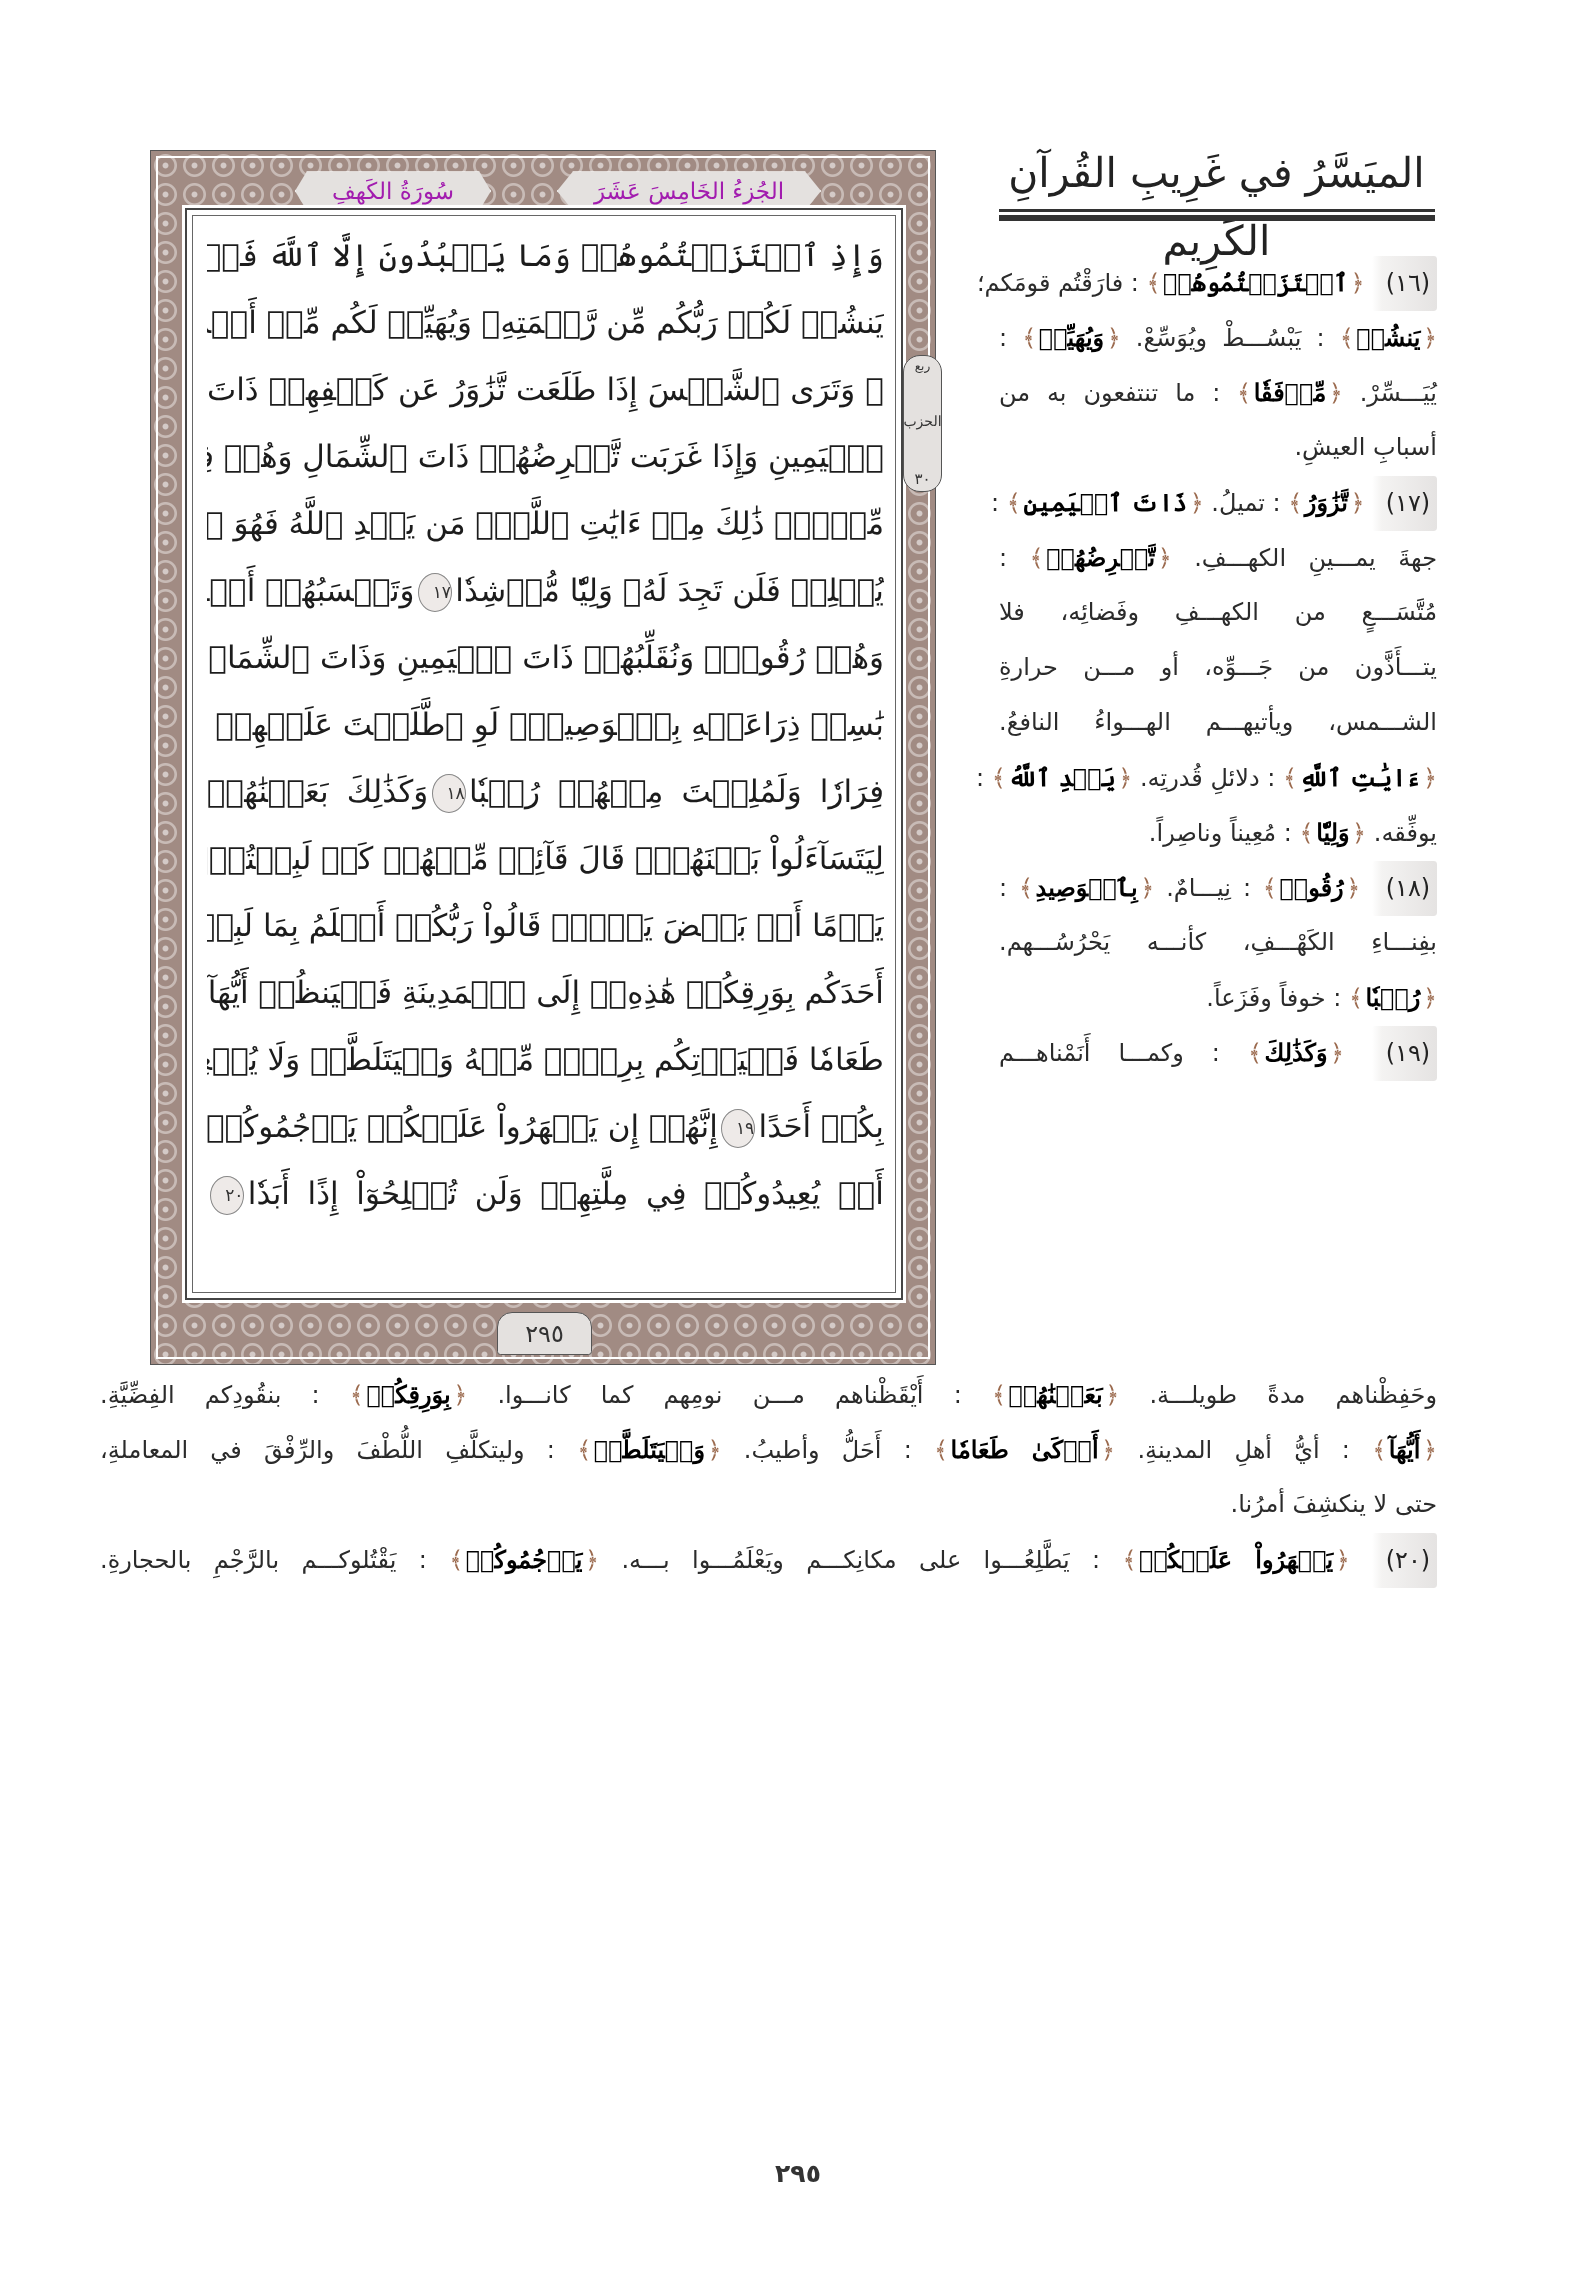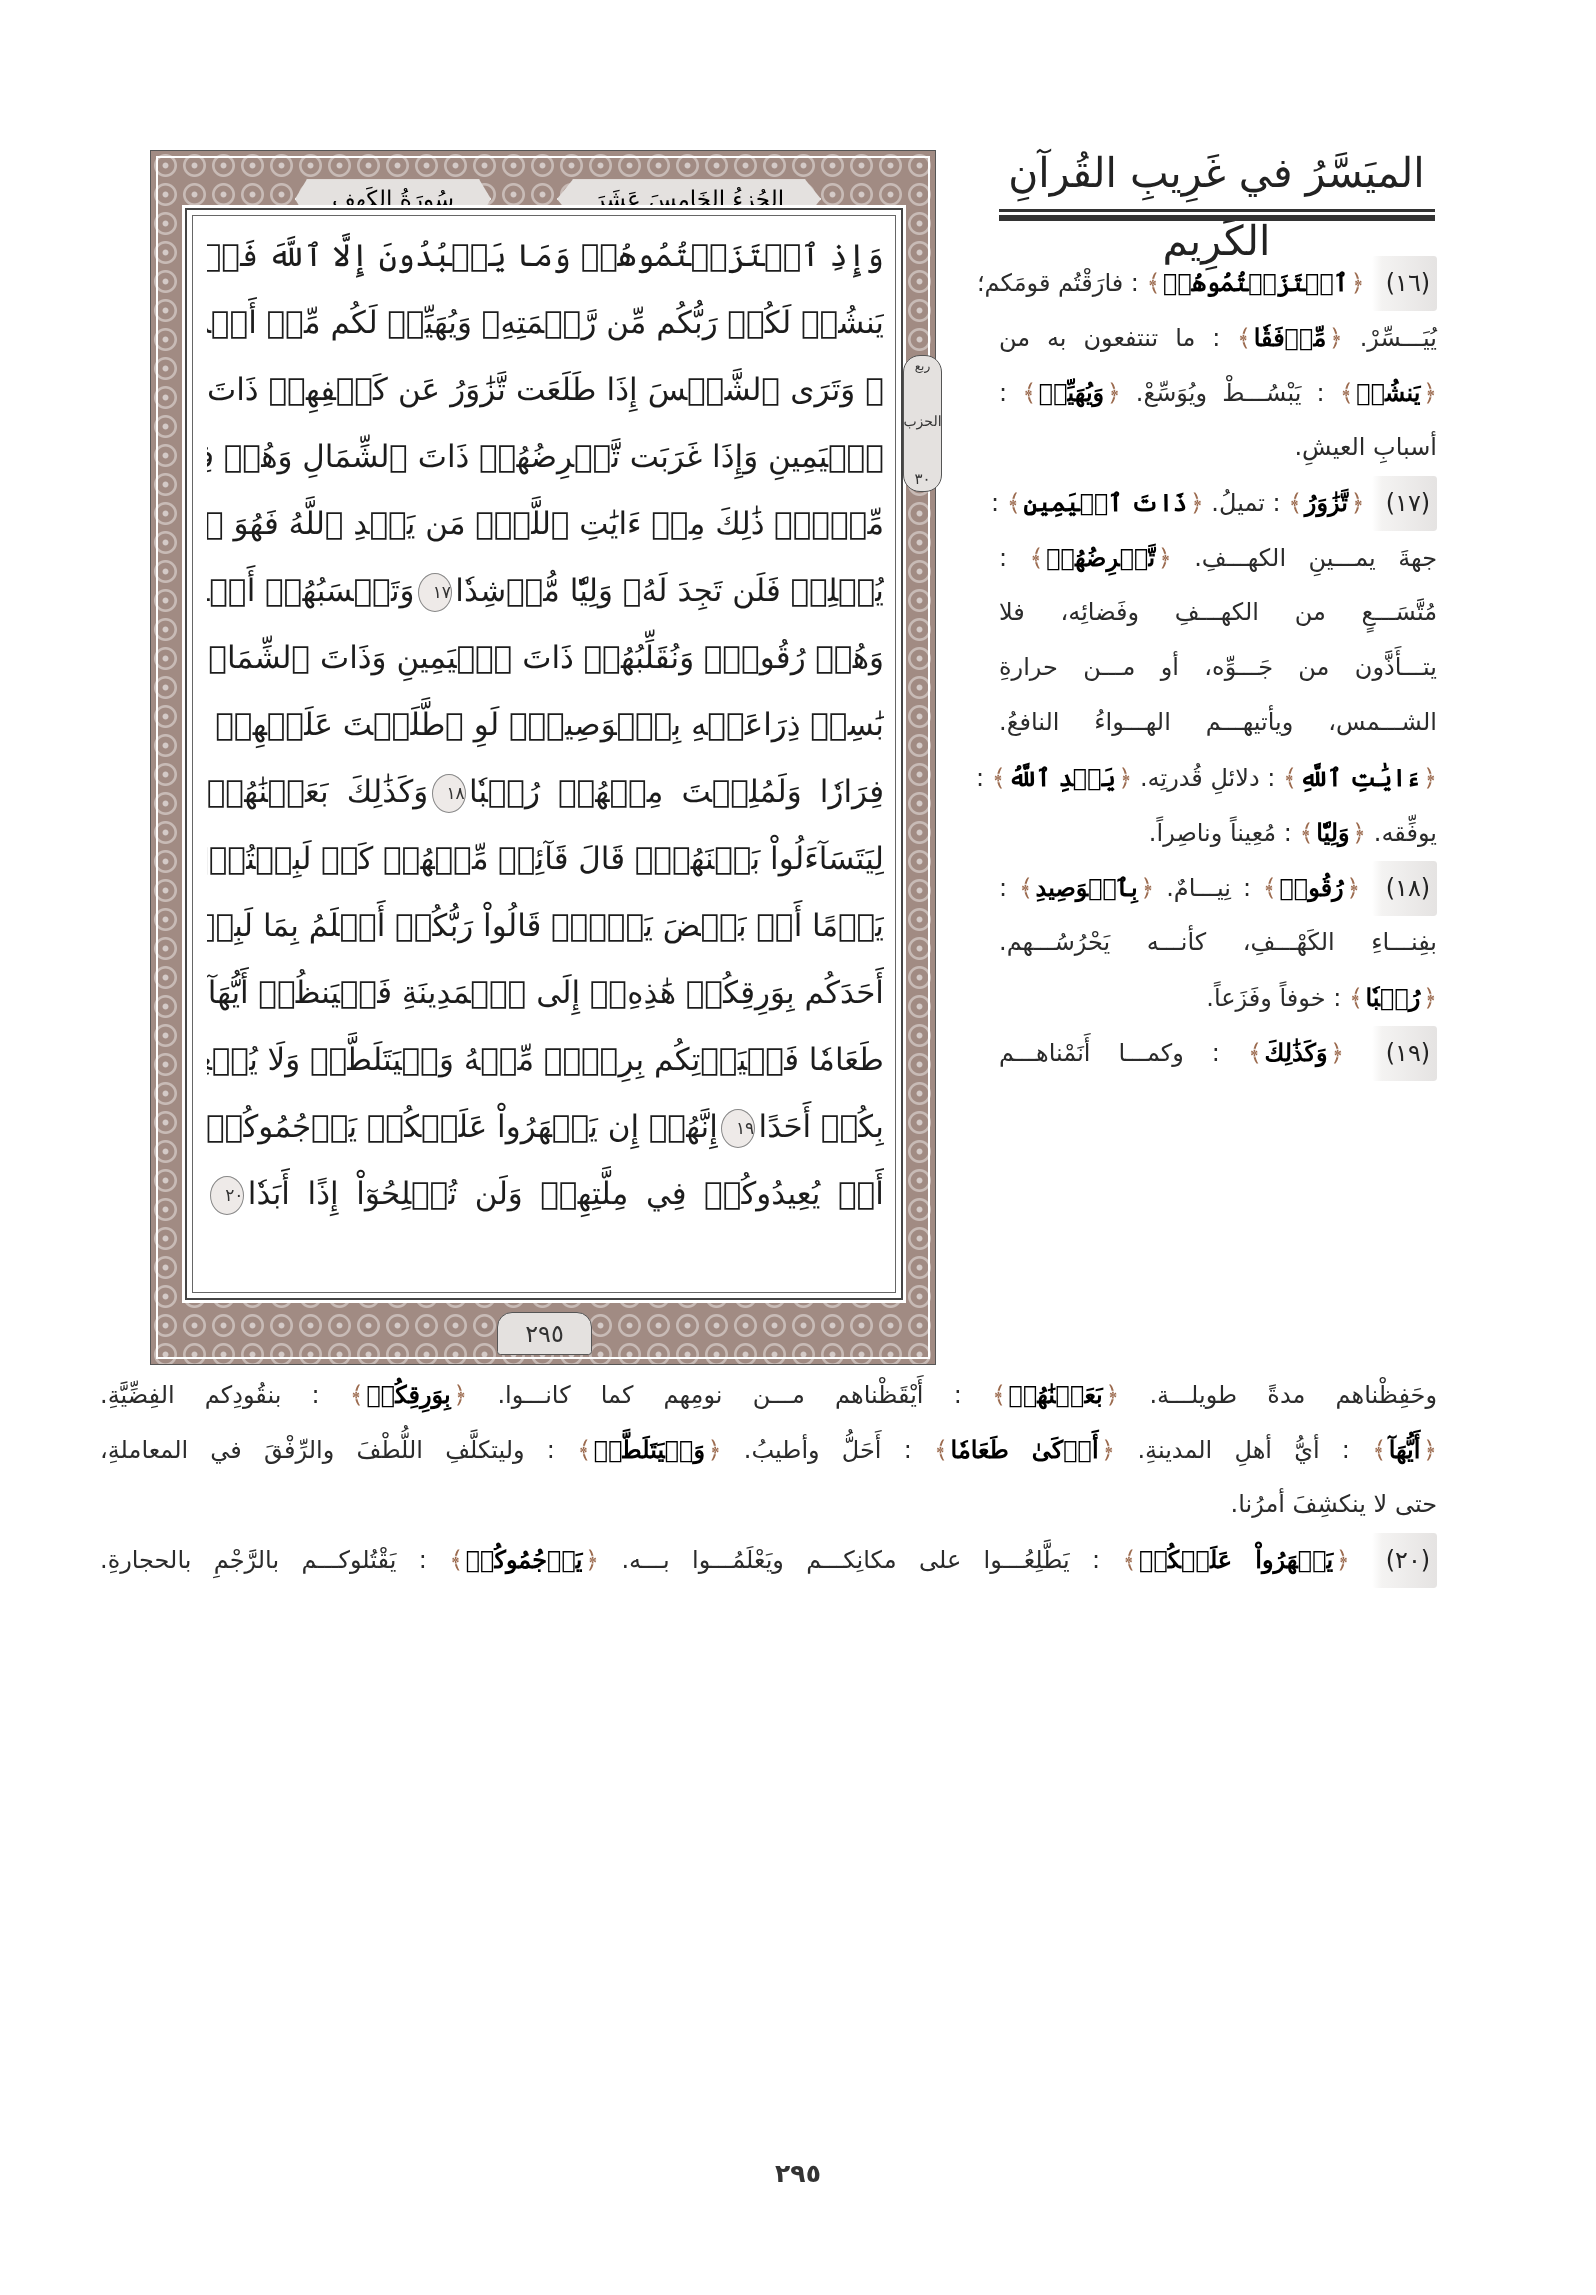--- a/index.html
+++ b/index.html
@@ -28,24 +28,24 @@
     background-image:
       radial-gradient(circle at 50% 50%, #fff 0 2.5px, transparent 3.4px),
       radial-gradient(circle at 50% 50%, transparent 8.4px, rgba(255,255,255,.75) 9.3px 11px, transparent 12px);
     background-size: 29px 29px, 29px 29px;
     opacity: .55;
   }
   .header-band {
     position: absolute; left: 51px; top: 8.4px; width: 684px; height: 42px;
   }
   .header-cartouche {
-    position: absolute; top: 20px; height: 37px; background: #e4e1df;
+    position: absolute; top: 12px; height: 37px; background: #e4e1df;
     border: 1.7px solid #fff; outline: 0.8px solid #666;
     clip-path: polygon(6% 0, 94% 0, 100% 50%, 94% 100%, 6% 100%, 0 50%);
-    font-family: "DejaVu Serif", serif; font-size: 23px; color: #000000;
+    font-family: "DejaVu Serif", serif; font-size: 23px; color: #a21caf;
     display: flex; align-items: center; justify-content: center;
   }
   .cartouche-surah { left: 93px; width: 194px; }
   .cartouche-juz { left: 355px; width: 262px; }
 
   .text-panel {
     position: absolute; left: 34px; top: 57px; width: 718px; height: 1092px;
     background: #fff; border: 2.5px solid #444; box-sizing: border-box;
     outline: 3.4px solid #fff;
   }
@@ -142,22 +142,22 @@
   <div class="hizb-badge">
     <span class="small">ربع</span>
     <span class="big">الحزب</span>
     <span class="num">٣٠</span>
   </div>
   <div class="frame-page-num">٢٩٥</div>
 </div>
 
 <div class="gloss gloss-side" id="gloss-side">
     <div class="gline"><span class="verse-no">(١٦)</span> <span class="term">ٱعۡتَزَلۡتُمُوهُمۡ</span> <span>: فارَقْتُم قومَكم؛</span> </div>
+    <div class="gline"><span class="term">يَنشُرۡ</span> <span>: يَبْسُـــطْ ويُوَسِّعْ.</span> <span class="term">وَيُهَيِّئۡ</span> <span>:</span> </div>
     <div class="gline"><span>يُيَـــسِّرْ.</span> <span class="term">مِّرۡفَقٗا</span> <span>: ما تنتفعون به من</span> </div>
-    <div class="gline"><span class="term">يَنشُرۡ</span> <span>: يَبْسُـــطْ ويُوَسِّعْ.</span> <span class="term">وَيُهَيِّئۡ</span> <span>:</span> </div>
     <div class="gline last"><span>أسبابِ العيشِ.</span> </div>
     <div class="gline"><span class="verse-no">(١٧)</span> <span class="term">تَّزَٰوَرُ</span> <span>: تميلُ.</span> <span class="term">ذَاتَ ٱلۡيَمِينِ</span> <span>:</span> </div>
     <div class="gline"><span>جهةَ يمـــينِ الكهـــفِ.</span> <span class="term">تَّقۡرِضُهُمۡ</span> <span>:</span> </div>
     <div class="gline"><span>مُتَّسَـــعٍ من الكهـــفِ وفَضائِه، فلا</span> </div>
     <div class="gline"><span>يتـــأَذَّون من جَـــوِّه، أو مـــن حرارةِ</span> </div>
     <div class="gline"><span>الشـــمس، ويأتيهـــم الهـــواءُ النافعُ.</span> </div>
     <div class="gline"><span class="term">ءَايَٰتِ ٱللَّهِ</span> <span>: دلائلِ قُدرتِه.</span> <span class="term">يَهۡدِ ٱللَّهُ</span> <span>:</span> </div>
     <div class="gline last"><span>يوفِّقه.</span> <span class="term">وَلِيّٗا</span> <span>: مُعِيناً وناصِراً.</span> </div>
     <div class="gline"><span class="verse-no">(١٨)</span> <span class="term">رُقُودٞ</span> <span>:  نِيـــامٌ.</span> <span class="term">بِٱلۡوَصِيدِ</span> <span>:</span> </div>
     <div class="gline"><span>بفِنـــاءِ الكَهْـــفِ، كأنـــه يَحْرُسُـــهم.</span> </div>

